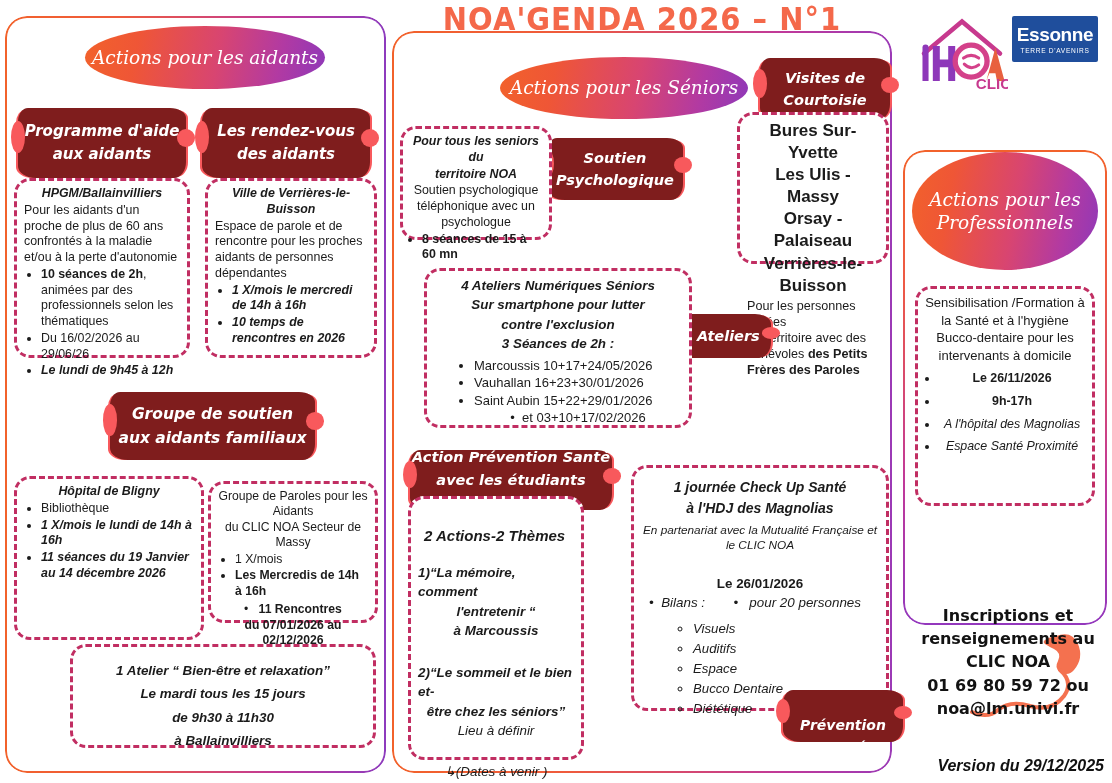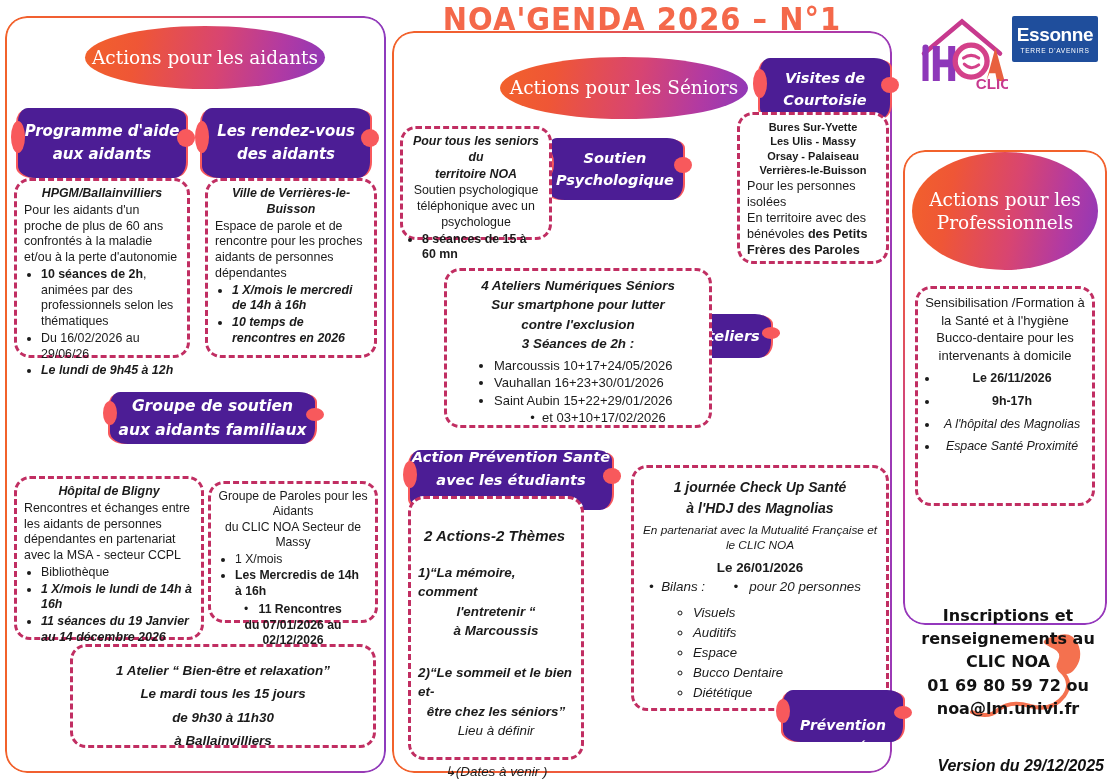--- a/index.html
+++ b/index.html
@@ -30,45 +30,45 @@
     font-family:"DejaVu Sans", sans-serif;
     font-weight:bold;font-size:29px;color:#f4684a;letter-spacing:1px;
     transform:scaleY(1.12);transform-origin:top center;
   }
 
   
   .pill{
     position:absolute;border-radius:50%/50%;
     background:linear-gradient(100deg,#f2622b 0%,#ef5636 22%,#d84571 55%,#b23aa2 80%,#8e38b9 100%);
     color:#fff;display:flex;flex-direction:column;align-items:center;justify-content:center;
-    font-family:"DejaVu Serif", serif;font-weight:normal;
+    font-family:"DejaVu Serif", serif;font-style:italic;font-weight:normal;
     text-align:center;line-height:1.25;
   }
   #pill-aidants{left:85px;top:26px;width:240px;height:63px;font-size:18.5px;}
   #pill-seniors{left:500px;top:57px;width:248px;height:62px;font-size:18.5px;}
   #pill-pros{left:912px;top:152px;width:186px;height:118px;font-size:18.5px;padding:0 6px;box-sizing:border-box;}
 
   
   .brush{
     position:absolute;color:#fff;display:flex;flex-direction:column;
     align-items:center;justify-content:center;text-align:center;
     font-family:"DejaVu Sans", sans-serif;font-style:italic;font-weight:bold;
-    line-height:1.55;background:#4c1d95;
+    line-height:1.55;background:#7f1d1d;
     border-radius:10px 16px 12px 18px/14px 10px 16px 12px;
     box-shadow:3px 0 0 -1px #f8595c, -3px 1px 0 -1px #f8595c;
   }
   .brush::before,.brush::after{
     content:"";position:absolute;background:#f8595c;pointer-events:none;
   }
   .brush::before{left:-7px;top:18%;width:14px;height:46%;border-radius:50%;}
   .brush::after{right:-9px;top:30%;width:18px;height:26%;border-radius:50%;}
 
   #brush-prog{left:18px;top:108px;width:168px;height:70px;font-size:15px;}
   #brush-rdv{left:202px;top:108px;width:168px;height:70px;font-size:15px;}
-  #brush-groupe{left:110px;top:392px;width:205px;height:52px;font-size:15.5px;}
+  #brush-groupe{left:110px;top:392px;width:205px;height:68px;font-size:15.5px;}
   #brush-soutien{left:547px;top:138px;width:136px;height:62px;font-size:14.5px;}
   #brush-visites{left:760px;top:58px;width:130px;height:62px;font-size:14.5px;}
   #brush-ateliers{left:653px;top:314px;width:118px;height:44px;font-size:14.5px;}
   #brush-prev{left:410px;top:450px;width:202px;height:60px;font-size:14.5px;}
   #brush-prev2{left:783px;top:690px;width:120px;height:52px;font-size:14px;gap:20px;}
 
   
   .dbox{
     position:absolute;box-sizing:border-box;
     border:3px dashed #c12e62;border-radius:16px;background:#fff;
@@ -85,26 +85,26 @@
   .ctr{text-align:center;}
 
   #box-hpgm{left:14px;top:178px;width:176px;height:180px;}
   #box-verrieres{left:205px;top:178px;width:172px;height:180px;}
   #box-bligny{left:14px;top:476px;width:190px;height:164px;}
   #box-paroles{left:208px;top:481px;width:170px;height:142px;font-size:12.2px;}
   #box-atelier-bien{left:70px;top:644px;width:306px;height:104px;}
 
   #box-psy{left:400px;top:126px;width:152px;height:114px;}
   #box-courtoisie{left:737px;top:112px;width:152px;height:152px;font-size:12.6px;}
-  #box-numeriques{left:444px;top:268px;width:268px;height:160px;}
+  #box-numeriques{left:424px;top:268px;width:268px;height:160px;}
   #box-themes{left:408px;top:496px;width:176px;height:264px;}
   #box-checkup{left:631px;top:465px;width:258px;height:246px;}
   #box-pro{left:915px;top:286px;width:180px;height:220px;}
 
-  #box-courtoisie .city{font-weight:bold;text-align:center;font-size:11px;line-height:1.3;}
+  #box-courtoisie .city{font-weight:bold;text-align:center;font-size:17px;line-height:1.3;}
   #box-numeriques ul{padding-left:40px;}
   #box-checkup ul.sub{padding-left:52px;list-style:circle;margin-top:8px;font-style:italic;font-size:13.2px;line-height:1.45;}
   #box-pro ul{list-style:disc;padding-left:14px;}
   #box-pro li{text-align:center;margin:7px 0;}
 
   
   #logo-noa{position:absolute;left:916px;top:14px;width:92px;height:76px;}
   #logo-essonne{
     position:absolute;left:1012px;top:16px;width:86px;height:46px;
     background:#1f4e9c;border-radius:2px;
@@ -165,21 +165,20 @@
     </ul>
   </div>
 
   <div class="brush" id="brush-groupe">
     <span>Groupe de soutien</span>
     <span>aux aidants familiaux</span>
   </div>
 
   <div class="dbox" id="box-bligny">
     <div class="hd">Hôpital de Bligny</div>
-    <p>Rencontres et échanges entre les aidants de personnes dépendantes en partenariat avec la MSA - secteur CCPL</p>
     <ul>
       <li>Bibliothèque</li>
       <li class="bi">1 X/mois le lundi de 14h à 16h</li>
       <li class="bi">11 séances du 19 Janvier au 14 décembre 2026</li>
     </ul>
   </div>
 
   <div class="dbox" id="box-paroles">
     <div class="ctr">Groupe de Paroles pour les Aidants</div>
     <div class="ctr">du CLIC NOA Secteur de Massy</div>
@@ -278,21 +277,21 @@
 
   <div class="dbox" id="box-checkup">
     <div class="ctr bi" style="font-size:14px;line-height:1.5;margin-top:4px">
       <div>1 journée Check Up Santé</div>
       <div>à l'HDJ des Magnolias</div>
     </div>
     <div class="ctr i" style="font-size:11.8px;line-height:1.3;margin-top:4px">
       <div>En partenariat avec la Mutualité Française et</div>
       <div>le CLIC NOA</div>
     </div>
-    <div class="ctr b" style="font-size:13.4px;margin-top:5px">Le 26/01/2026</div>
+    <div class="ctr b" style="font-size:13.4px;margin-top:21px">Le 26/01/2026</div>
     <div style="display:flex;justify-content:space-between;font-size:13.4px;margin-top:2px">
       <div class="i" style="margin-left:8px">•&nbsp; <span>Bilans :</span></div>
       <div class="i" style="margin-right:18px">•&nbsp;&nbsp; <span>pour 20 personnes</span></div>
     </div>
     <ul class="sub">
       <li>Visuels</li>
       <li>Auditifs</li>
       <li>Espace</li>
       <li>Bucco Dentaire</li>
       <li>Diététique</li>

